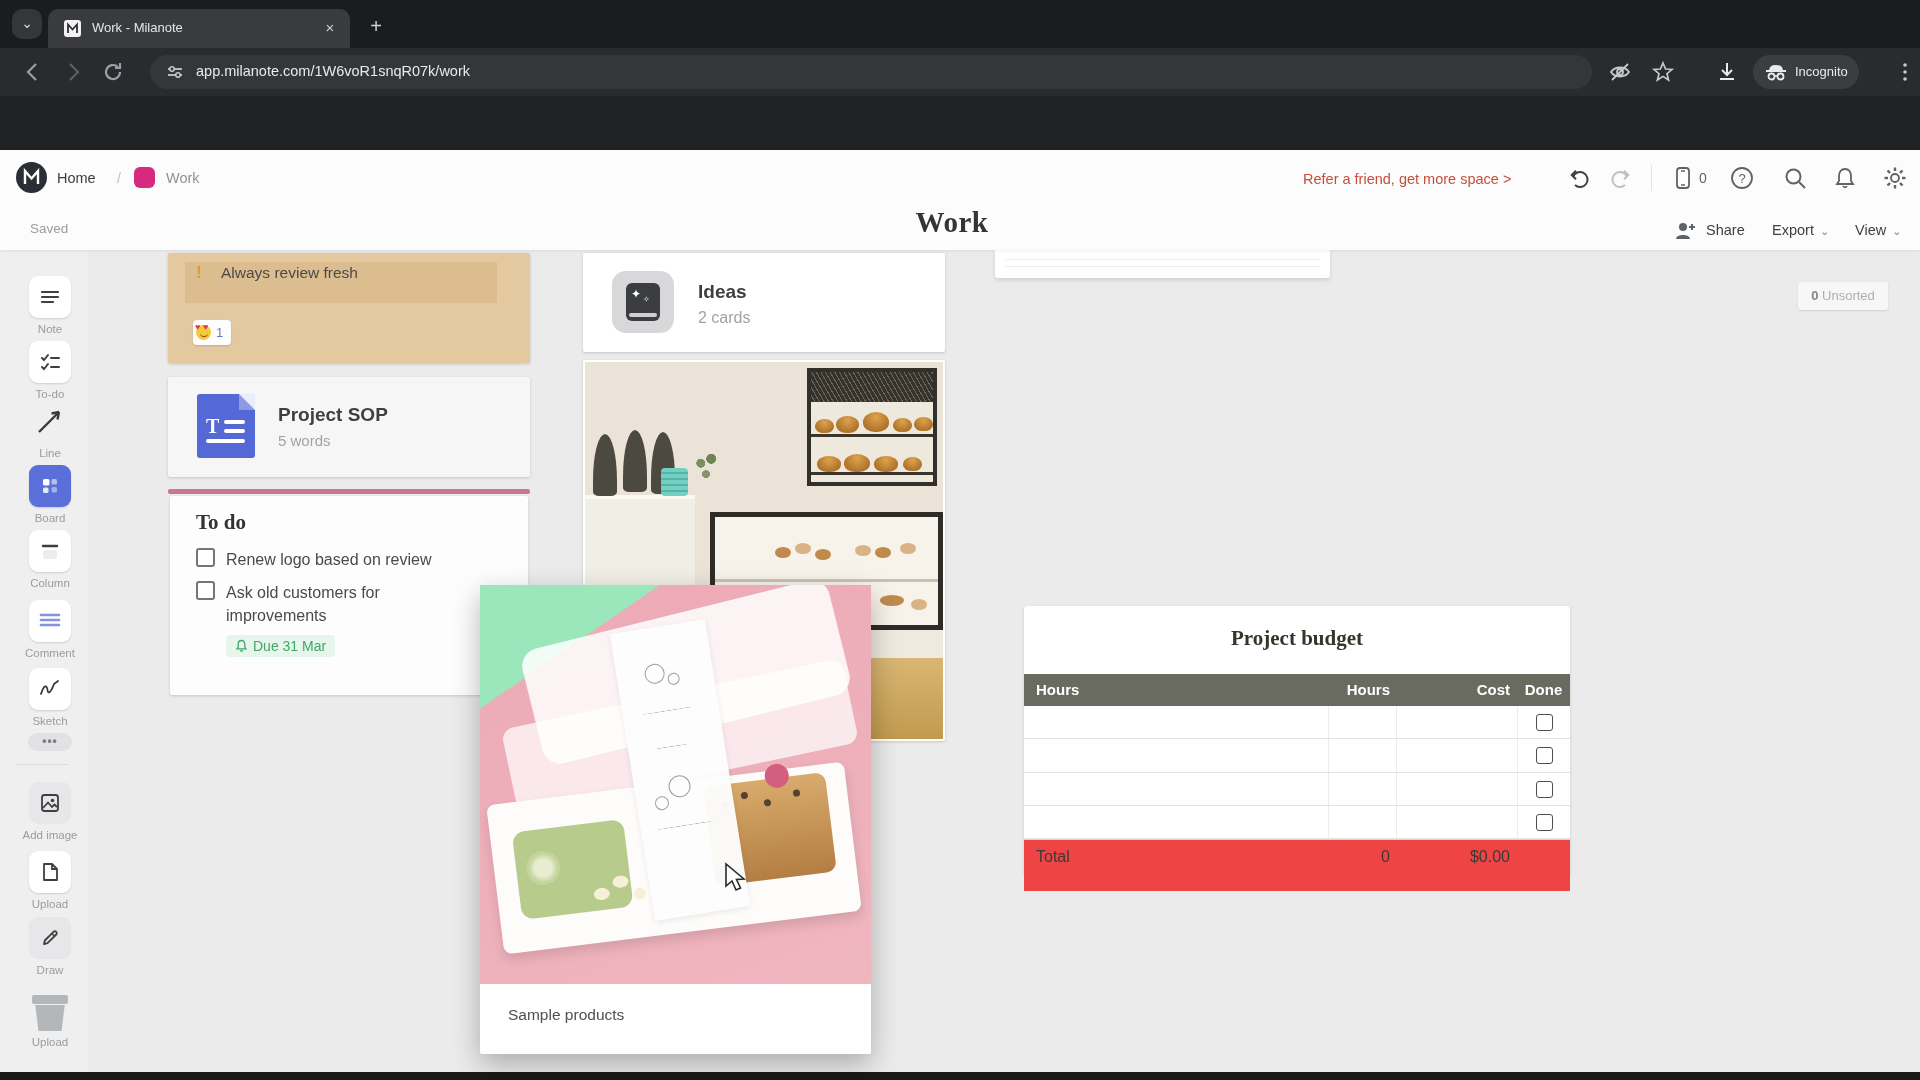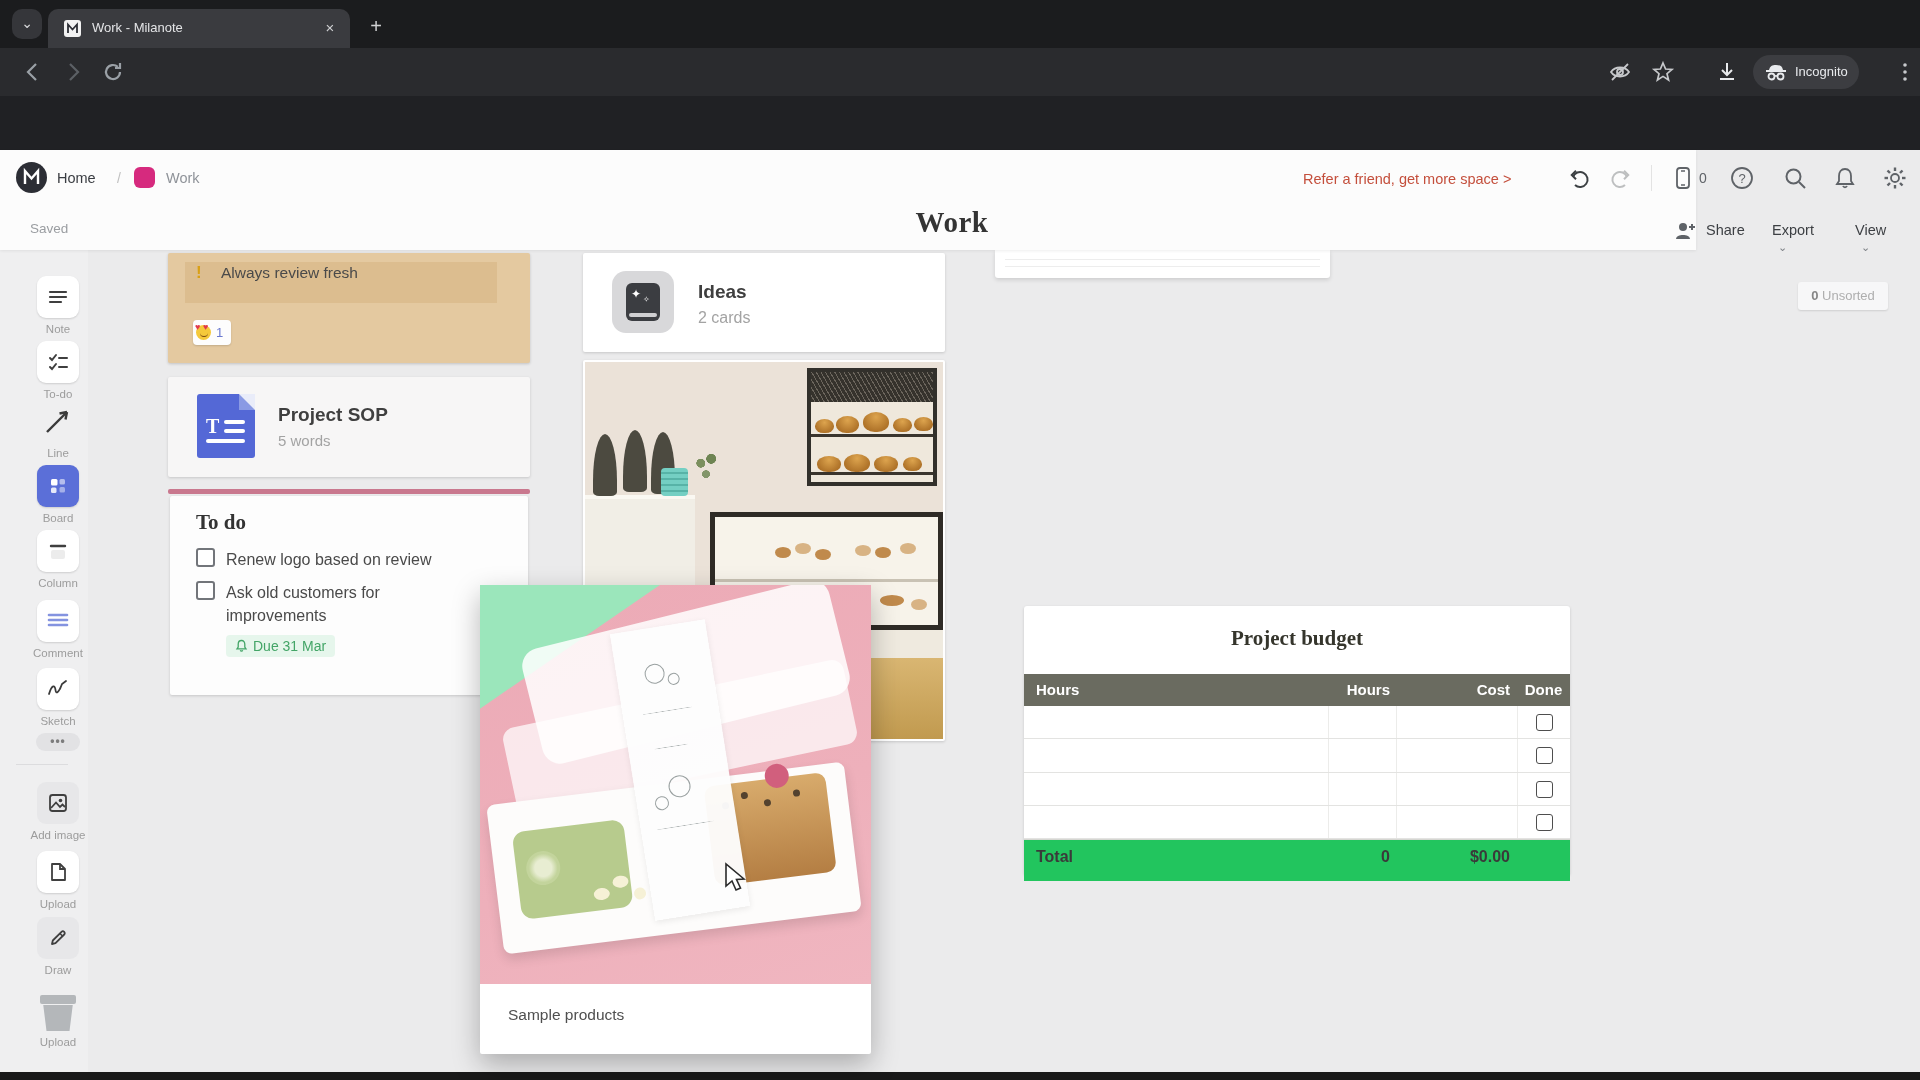--- a/index.html
+++ b/index.html
@@ -20,37 +20,37 @@
   .tab-close{position:absolute;right:10px;top:9px;width:20px;height:20px;color:#cfd0d2;font-size:15px;text-align:center;line-height:20px;border-radius:50%;}
   .newtab{position:absolute;left:362px;top:13px;width:28px;height:28px;color:#d0d1d3;font-size:20px;text-align:center;line-height:26px;border-radius:50%;}
   .navrow{position:absolute;left:0;top:48px;width:1920px;height:48px;background:#2a2b2e;}
   .navbtn{position:absolute;top:11px;width:26px;height:26px;}
   .urlpill{position:absolute;left:150px;top:7px;width:1442px;height:34px;background:#35363a;border-radius:17px;}
   .url-text{position:absolute;left:46px;top:8px;font-size:14.5px;color:#e8eaed;}
   .chip{position:absolute;left:1753px;top:7px;width:106px;height:34px;background:#3c3d41;border-radius:17px;color:#e8eaed;font-size:13px;}
   .chip span{position:absolute;left:42px;top:9px;}
 
   
-  .appbar{position:absolute;left:0;top:150px;width:1696px;height:100px;background:#fcfcfc;box-shadow:0 1px 3px rgba(0,0,0,.07);z-index:20;}
+  .appbar{position:absolute;left:0;top:150px;width:1920px;height:100px;background:#fcfcfc;box-shadow:0 1px 3px rgba(0,0,0,.07);z-index:20;}
   .mlogo{position:absolute;left:16px;top:12px;width:31px;height:31px;border-radius:50%;background:#2c2e35;}
   .crumb-home{position:absolute;left:57px;top:20px;font-size:14.5px;color:#3a3d42;font-weight:500;}
   .crumb-sep{position:absolute;left:117px;top:20px;font-size:14px;color:#c0c0c0;}
   .crumb-icon{position:absolute;left:134px;top:17px;width:21px;height:21px;border-radius:6px;background:#d62a7e;}
   .crumb-board{position:absolute;left:166px;top:20px;font-size:14.5px;color:#8f9399;}
   .refer{position:absolute;left:1303px;top:21px;font-size:14.5px;color:#c44f3c;}
   .hicon{position:absolute;top:15px;width:26px;height:26px;}
   .saved{position:absolute;left:30px;top:71px;font-size:13.5px;color:#9a9da1;}
   .board-title{position:absolute;left:852px;top:56px;width:200px;text-align:center;font-size:29px;font-weight:700;color:#343434;letter-spacing:.5px;}
   .share-label{position:absolute;top:72px;font-size:14.5px;color:#3c3f43;}
   .caret{display:inline-block;margin-left:6px;color:#7e8287;font-size:11px;}
 
   
   .canvas{position:absolute;left:0;top:250px;width:1920px;height:822px;background:#ebebec;}
   .toolbar-bg{position:absolute;left:0;top:0;width:88px;height:822px;background:#efeff0;}
-  .tool{position:absolute;left:16px;width:84px;text-align:center;}
+  .tool{position:absolute;left:8px;width:84px;text-align:center;}
   .tile{width:42px;height:42px;margin:0 auto;border-radius:9px;background:#fff;box-shadow:0 1px 2px rgba(0,0,0,.14);
         display:flex;align-items:center;justify-content:center;}
   .tile.gray{background:#e7e7e9;box-shadow:none;}
   .tile.blue{background:#5b6fd8;}
   .tile.none{background:transparent;box-shadow:none;}
   .tool-label{margin-top:5px;font-size:11.5px;color:#9c9c9c;}
   .more-pill{width:44px;height:18px;margin:0 auto;border-radius:9px;background:#e2e2e4;color:#7d7d7d;
              font-size:12px;letter-spacing:1px;line-height:16px;font-weight:700;}
   .tool-divider{position:absolute;left:16px;width:52px;height:1px;background:#dcdcde;}
 
@@ -154,22 +154,22 @@
   .budget-card{left:1024px;top:356px;width:546px;height:269px;border-radius:3px;}
   .budget-title{position:absolute;left:0;top:20px;width:546px;text-align:center;font-size:21px;font-weight:700;color:#35352c;}
   .budget-header{position:absolute;left:0;top:68px;width:546px;height:32px;background:#6a6b60;color:#fff;font-weight:700;font-size:15px;}
   .bh{position:absolute;top:7px;}
   .budget-body{position:absolute;left:0;top:100px;width:546px;height:133px;}
   .budget-row{position:relative;width:546px;height:33.25px;border-bottom:1px solid #e3e3e1;}
   .bc{position:absolute;top:0;height:100%;}
   .colsep{border-left:1px solid #ececea;}
   .bc-hours{left:304px;width:68px;} .bc-cost{left:372px;width:121px;} .bc-done{left:493px;width:53px;}
   .mini-check{position:absolute;left:18px;top:8px;width:17px;height:17px;border:1.7px solid #4e4e4e;border-radius:3px;background:#fff;}
-  .budget-total{position:absolute;left:0;top:233px;width:546px;height:42px;background:#22c55e;border-top:1px solid #d6d6d2;
-                font-size:16px;font-weight:700;color:#3a3a3a;}
+  .budget-total{position:absolute;left:0;top:233px;width:546px;height:52px;background:#ef4444;border-top:1px solid #d6d6d2;
+                font-size:16px;font-weight:400;color:#3a3a3a;}
   .bt-label{position:absolute;left:12px;top:8px;}
   .bt-hours{position:absolute;left:304px;width:62px;top:8px;text-align:right;}
   .bt-cost{position:absolute;left:372px;width:114px;top:8px;text-align:right;}
 
   
   .partial-card{left:995px;top:0px;width:335px;height:28px;background:#fff;border-radius:0 0 3px 3px;
                 box-shadow:0 2px 4px rgba(0,0,0,.13);}
   .pline{position:absolute;left:10px;width:315px;height:1px;background:#ededed;}
   .unsorted{position:absolute;left:1798px;top:32px;width:90px;height:28px;background:#f7f7f8;border-radius:3px;
             box-shadow:0 1px 2px rgba(0,0,0,.12);font-size:13px;line-height:28px;text-align:center;}
@@ -206,20 +206,29 @@
       <div class="navbtn" style="left:60px">
         <svg width="26" height="26" viewBox="0 0 26 26">
             <path d="M10 5 L18 13 L10 21" stroke="#5c6065" stroke-width="2.2" fill="none"></path>
           </svg>
       </div>
       <div class="navbtn" style="left:100px">
         <svg width="26" height="26" viewBox="0 0 26 26">
             <path d="M20 13 a7 7 0 1 1 -2.2-5.1" stroke="#9aa0a6" stroke-width="2.2" fill="none"></path>
             <path d="M20 4 L20 9 L15 9" stroke="#9aa0a6" stroke-width="2.2" fill="none"></path>
           </svg>
+      </div>
+      <div class="urlpill">
+        <svg style="position:absolute;left:16px;top:8px" width="18" height="18" viewBox="0 0 18 18">
+          <line x1="2" y1="6" x2="16" y2="6" stroke="#c7c9cc" stroke-width="1.8"></line>
+          <line x1="2" y1="12" x2="16" y2="12" stroke="#c7c9cc" stroke-width="1.8"></line>
+          <circle cx="6" cy="6" r="2.2" fill="#35363a" stroke="#c7c9cc" stroke-width="1.5"></circle>
+          <circle cx="12" cy="12" r="2.2" fill="#35363a" stroke="#c7c9cc" stroke-width="1.5"></circle>
+        </svg>
+        <span class="url-text">app.milanote.com/1W6voR1snqR07k/work</span>
       </div>
       <div class="navbtn" style="left:1607px">
         <svg width="26" height="26" viewBox="0 0 26 26">
             <path d="M4 13 C8 7 18 7 22 13 C18 19 8 19 4 13 Z" stroke="#c7c9cc" stroke-width="1.8" fill="none"></path>
             <circle cx="13" cy="13" r="3" stroke="#c7c9cc" stroke-width="1.8" fill="none"></circle>
             <line x1="5" y1="21" x2="21" y2="5" stroke="#c7c9cc" stroke-width="1.8"></line>
           </svg>
       </div>
       <div class="navbtn" style="left:1650px">
         <svg width="26" height="26" viewBox="0 0 26 26">

